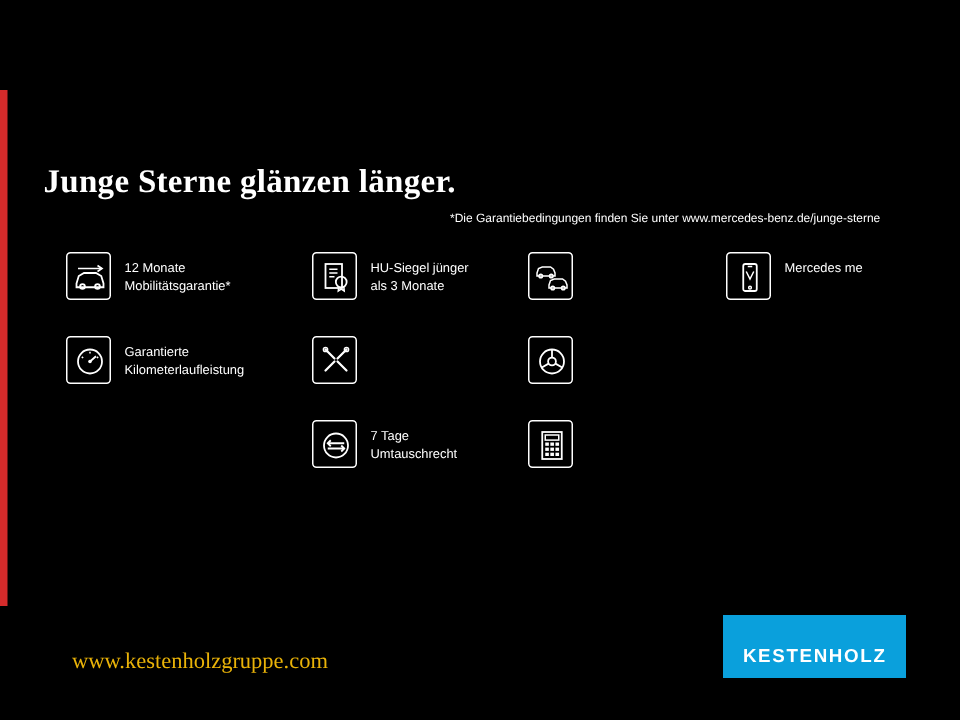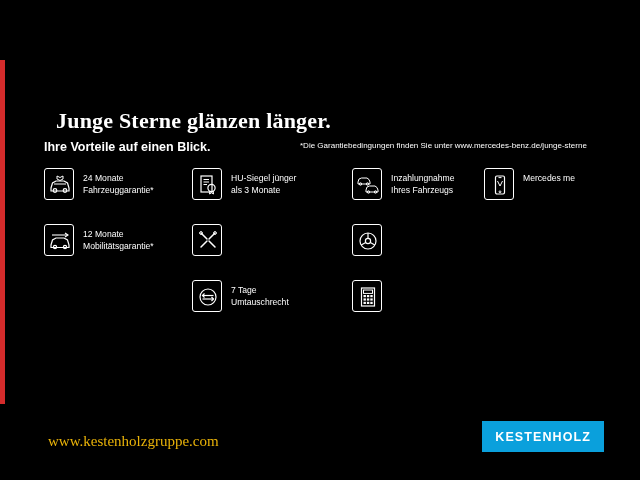--- a/index.html
+++ b/index.html
@@ -43,21 +43,21 @@
     position: absolute;
     left: 0;
     top: 0;
     width: 5px;
     height: 344px;
     background: #d42b2b;
   }
 
   .headline {
     position: absolute;
-    left: 56px;
+    left: 29px;
     top: 48px;
     color: #ffffff;
     font-family: "Liberation Serif", serif;
     font-size: 22px;
     font-weight: bold;
     letter-spacing: 0.2px;
     white-space: nowrap;
   }
   .subheadline {
     position: absolute;
@@ -81,21 +81,21 @@
     position: absolute;
     left: 44px;
     top: 108px;
     width: 560px;
   }
   .col {
     position: absolute;
     top: 0;
   }
   .col-1 { left: 0px;   width: 150px; }
-  .col-2 { left: 148px; width: 150px; }
+  .col-2 { left: 164px; width: 150px; }
   .col-3 { left: 308px; width: 140px; }
   .col-4 { left: 440px; width: 120px; }
 
   .item {
     position: relative;
     display: flex;
     align-items: flex-start;
     margin-bottom: 22px;
     min-height: 34px;
   }
@@ -120,21 +120,21 @@
 
   .logo {
     position: absolute;
     right: 36px;
     bottom: 28px;
     background: #0aa0dc;
     color: #ffffff;
     font-size: 12.5px;
     font-weight: bold;
     letter-spacing: 1.1px;
-    padding: 9px 13px 8px 13px;
+    padding: 20px 13px 8px 13px;
   }
   .website {
     position: absolute;
     left: 48px;
     bottom: 30px;
     color: #eab308;
     font-family: "Liberation Serif", serif;
     font-size: 15px;
   }
 </style>
@@ -144,51 +144,49 @@
 <div id="stage">
 
   <div class="letterbox top"></div>
   <div class="letterbox bottom"></div>
 
   <div class="content">
 
     <div class="accent-bar"></div>
 
     <div class="headline">Junge Sterne glänzen länger.</div>
-    <div class="subheadline">Ihre Vorteile auf einen Blick.</div>
     <div class="footnote">*Die Garantiebedingungen finden Sie unter www.mercedes-benz.de/junge-sterne</div>
 
     <div class="grid">
 
       <div class="col col-1">
-        <div class="item">
-          <span class="icon-box">
-            <svg width="24" height="24" viewBox="0 0 24 24">
-              <path d="M3 15 L4.5 10 L8 8 H16 L19.5 10 L21 15 V18 H3 Z" fill="none" stroke="#fff" stroke-width="1.2"></path>
-              <circle cx="7" cy="17.5" r="1.8" fill="none" stroke="#fff" stroke-width="1.2"></circle>
-              <circle cx="17" cy="17.5" r="1.8" fill="none" stroke="#fff" stroke-width="1.2"></circle>
-              <path d="M6 11 H18" stroke="#fff" stroke-width="1"></path>
-              <path d="M9 3 L12 4.5 L15 3 V6 L12 7.5 L9 6 Z" fill="none" stroke="#fff" stroke-width="1"></path>
-            </svg>
-          </span>
-          <span class="item-label">24 Monate
-Fahrzeuggarantie*</span>
-        </div>
         <div class="item">
           <span class="icon-box">
             <svg width="24" height="24" viewBox="0 0 24 24">
               <path d="M3 16 L4.5 11 L8 9 H16 L19.5 11 L21 16 V18.5 H3 Z" fill="none" stroke="#fff" stroke-width="1.2"></path>
               <circle cx="7" cy="18" r="1.6" fill="none" stroke="#fff" stroke-width="1.2"></circle>
               <circle cx="17" cy="18" r="1.6" fill="none" stroke="#fff" stroke-width="1.2"></circle>
               <path d="M4 6 H20" stroke="#fff" stroke-width="1.1"></path>
               <path d="M17 4 L20 6 L17 8" fill="none" stroke="#fff" stroke-width="1.1"></path>
             </svg>
           </span>
           <span class="item-label">12 Monate
 Mobilitätsgarantie*</span>
+        </div>
+        <div class="item">
+          <span class="icon-box">
+            <svg width="24" height="24" viewBox="0 0 24 24">
+              <circle cx="12" cy="12" r="8" fill="none" stroke="#fff" stroke-width="1.2"></circle>
+              <path d="M12 12 L16 8.5" stroke="#fff" stroke-width="1.2"></path>
+              <circle cx="12" cy="12" r="1.2" fill="#fff"></circle>
+              <path d="M6.5 9 L7.5 9.6 M12 5.5 V6.7 M17.5 9 L16.5 9.6" stroke="#fff" stroke-width="1"></path>
+            </svg>
+          </span>
+          <span class="item-label">Garantierte
+Kilometerlaufleistung</span>
         </div>
       </div>
 
       <div class="col col-2">
         <div class="item">
           <span class="icon-box">
             <svg width="24" height="24" viewBox="0 0 24 24">
               <rect x="5" y="3" width="11" height="16" fill="none" stroke="#fff" stroke-width="1.2"></rect>
               <path d="M7.5 6.5 H13 M7.5 9 H13 M7.5 11.5 H11" stroke="#fff" stroke-width="1"></path>
               <circle cx="15.5" cy="15" r="3.6" fill="none" stroke="#fff" stroke-width="1.2"></circle>
@@ -228,22 +226,20 @@
           <span class="icon-box">
             <svg width="24" height="24" viewBox="0 0 24 24">
               <path d="M2 9 L3 6 L5.5 5 H11 L13 6.5 L14 9 V11 H2 Z" fill="none" stroke="#fff" stroke-width="1"></path>
               <circle cx="4.5" cy="11" r="1.2" fill="none" stroke="#fff" stroke-width="1"></circle>
               <circle cx="11.5" cy="11" r="1.2" fill="none" stroke="#fff" stroke-width="1"></circle>
               <path d="M10 17 L11 14 L13.5 13 H19 L21 14.5 L22 17 V19 H10 Z" fill="none" stroke="#fff" stroke-width="1"></path>
               <circle cx="12.5" cy="19" r="1.2" fill="none" stroke="#fff" stroke-width="1"></circle>
               <circle cx="19.5" cy="19" r="1.2" fill="none" stroke="#fff" stroke-width="1"></circle>
             </svg>
           </span>
-          <span class="item-label">Inzahlungnahme
-Ihres Fahrzeugs</span>
         </div>
         <div class="item">
           <span class="icon-box">
             <svg width="24" height="24" viewBox="0 0 24 24">
               <circle cx="12" cy="12" r="8" fill="none" stroke="#fff" stroke-width="1.2"></circle>
               <circle cx="12" cy="12" r="2.6" fill="none" stroke="#fff" stroke-width="1.2"></circle>
               <path d="M12 9.4 V4 M9.7 13.4 L5.2 16 M14.3 13.4 L18.8 16" stroke="#fff" stroke-width="1.2"></path>
             </svg>
           </span>
         </div>

